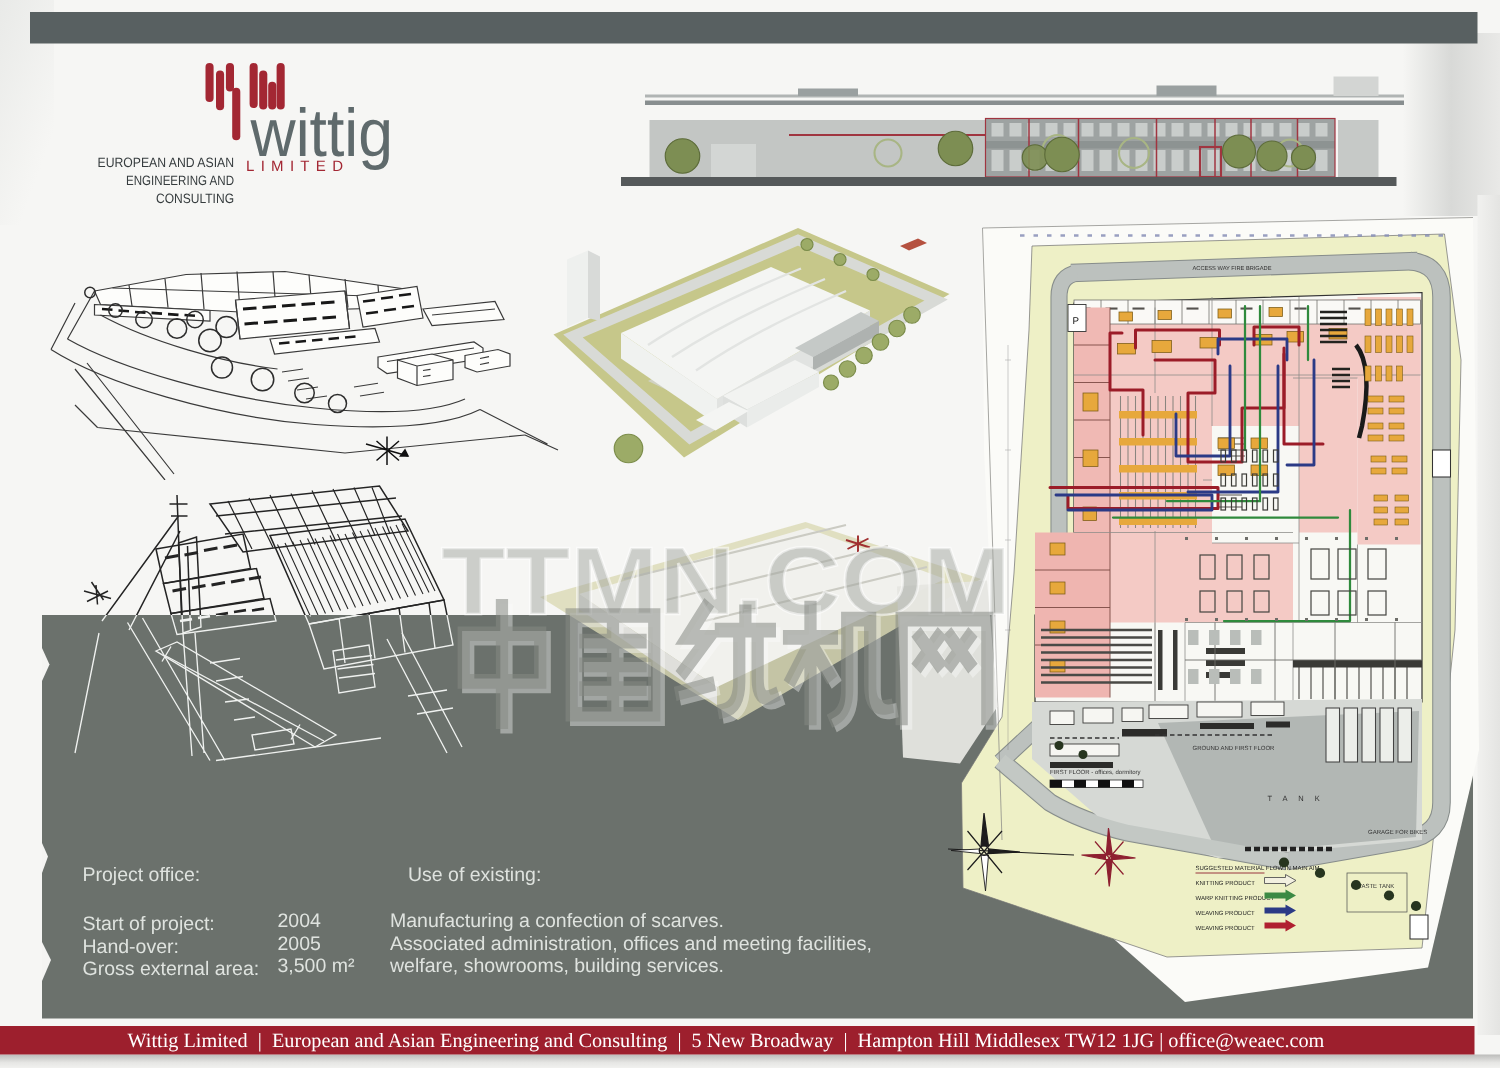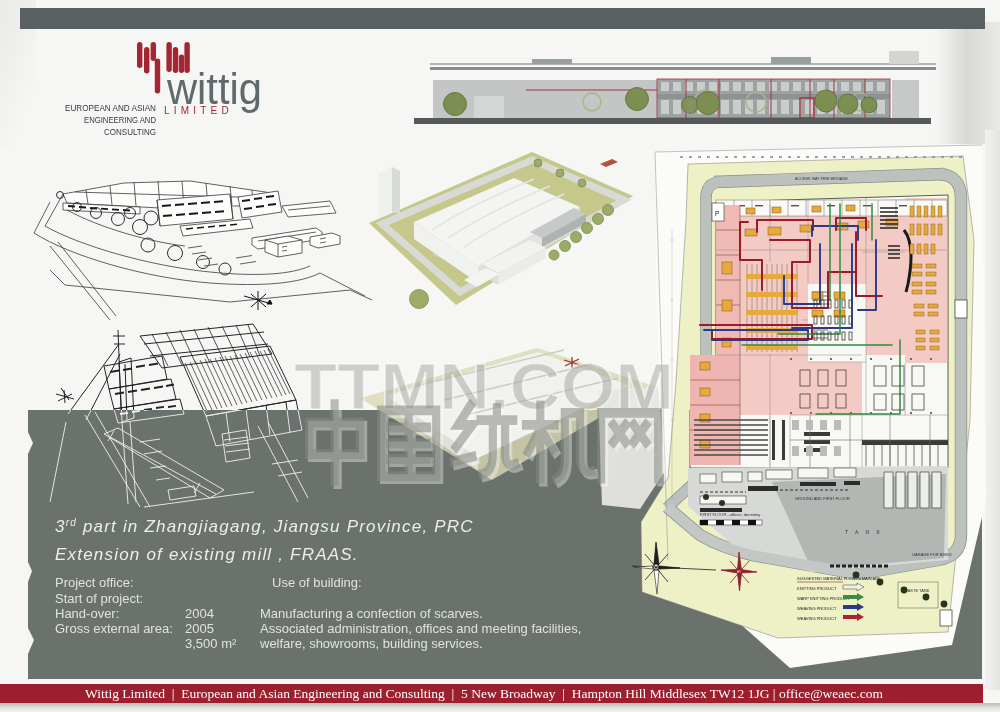--- a/index.html
+++ b/index.html
@@ -743,26 +743,23 @@
       <g transform="translate(244,0) scale(1.02,1.22)">
             <path d="M16 2 V62 M2 18 H30 M15 22 L4 40 M17 22 L28 38 M40 8 V46 Q40 58 32 62 M40 8 H55 M55 8 V44 Q55 58 66 56"></path>
           </g>
       <g transform="translate(316,0) scale(1.02,1.22)">
             <path d="M5 8 H61 M5 8 V62 M61 8 V62 M17 18 L29 32 M29 18 L17 32 M37 18 L49 32 M49 18 L37 32"></path>
           </g>
     </g>
   </g>
 </svg>
 
-<div class="abs" style="left:55px;top:509px;width:640px;color:#edefeb;font-style:italic;font-size:17px;letter-spacing:1.2px;line-height:28px;font-family:'Liberation Sans',sans-serif">
-3<span style="font-size:10px;vertical-align:6px">rd</span> part in Zhangjiagang, Jiangsu Province, PRC<br>Extension of existing mill , FRAAS.
-</div>
 
 <div class="abs" style="left:55px;top:575px;width:600px;color:#dfe3df;font-size:13px;font-family:'Liberation Sans',sans-serif">
   <div style="position:absolute;left:0;top:0">Project office:</div>
-  <div style="position:absolute;left:217px;top:0">Use of building:</div>
-  <div style="position:absolute;left:0;top:16px;line-height:15px">Start of project:<br>Hand-over:<br>Gross external area:</div>
+  <div style="position:absolute;left:217px;top:0">Use of existing:</div>
+  <div style="position:absolute;left:0;top:33px;line-height:15px">Start of project:<br>Hand-over:<br>Gross external area:</div>
   <div style="position:absolute;left:130px;top:31px;width:57px;text-align:left;line-height:15px">2004<br>2005<br>3,500 m²</div>
   <div style="position:absolute;left:205px;top:31px;line-height:15px">Manufacturing a confection of scarves.<br>Associated administration, offices and meeting facilities,<br>welfare, showrooms, building services.</div>
 </div>
 
 <div class="abs" style="left:0;top:684px;width:983px;height:19px;background:#9d1f2d;color:#fff;font-size:13.5px;line-height:19px;font-family:Liberation Serif, serif"><span style="margin-left:85px">Wittig Limited&nbsp; |&nbsp; European and Asian Engineering and Consulting&nbsp; |&nbsp; 5 New Broadway&nbsp; |&nbsp; Hampton Hill Middlesex TW12 1JG&nbsp;|&nbsp;office@weaec.com</span></div>
 
 </div>
 </body></html>

